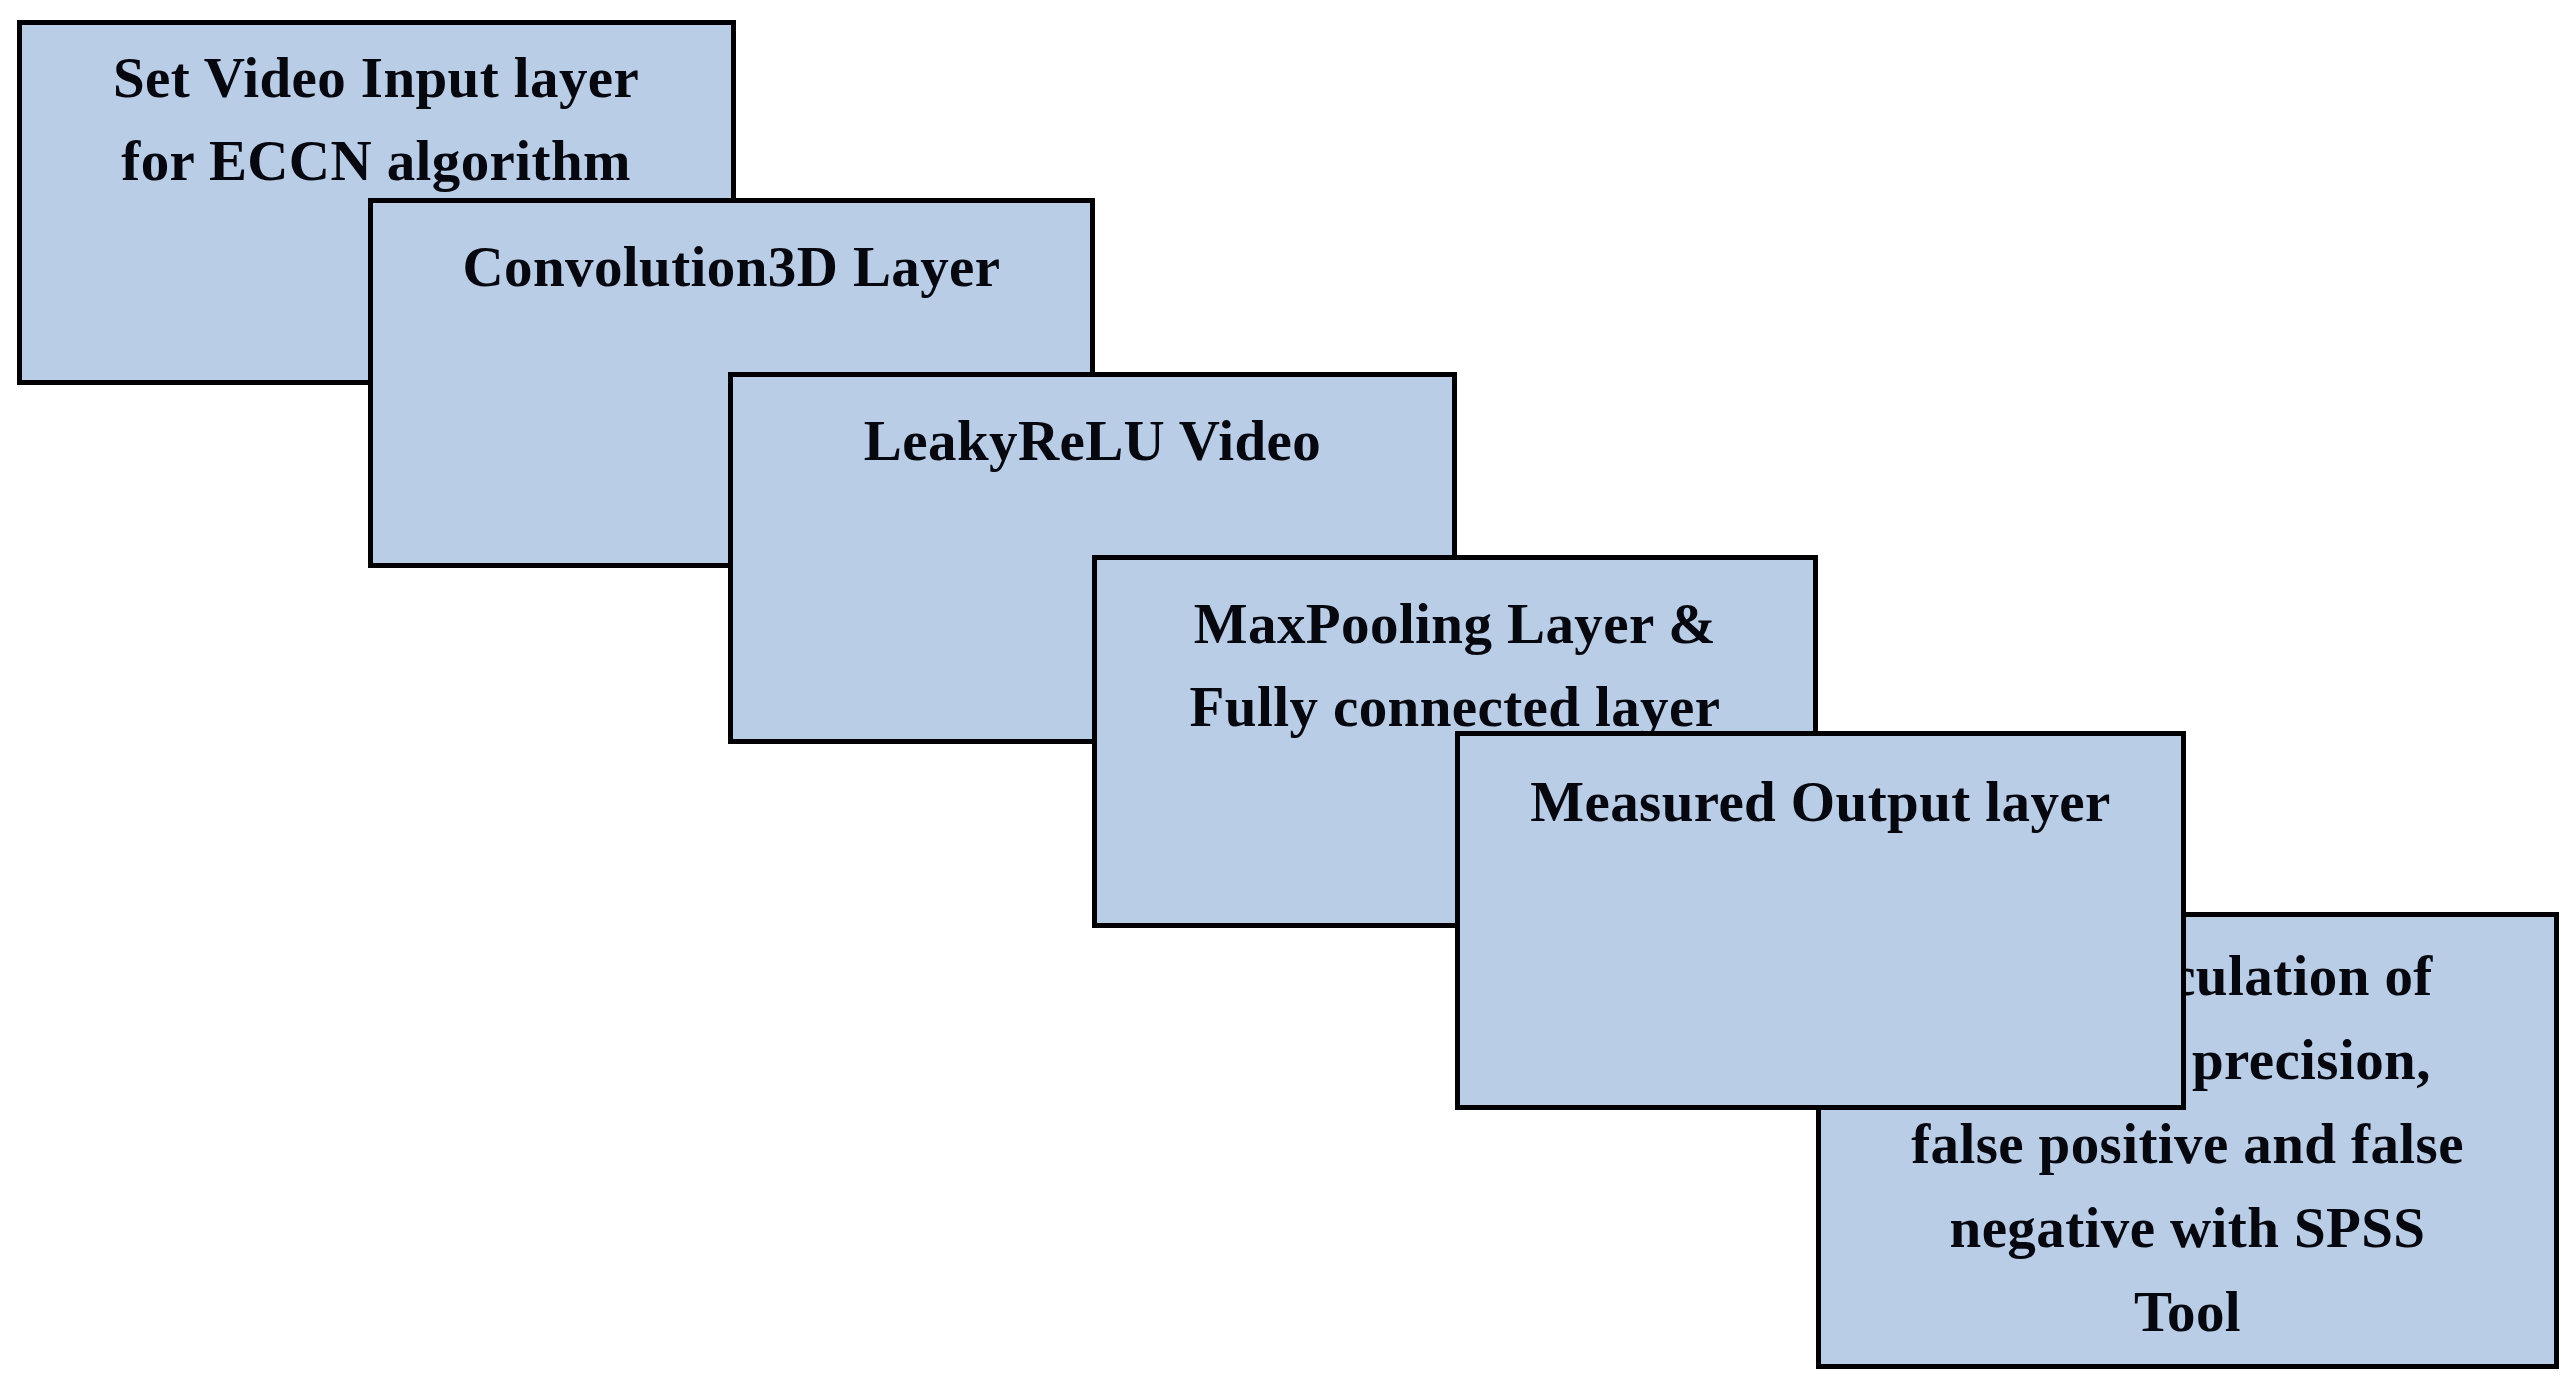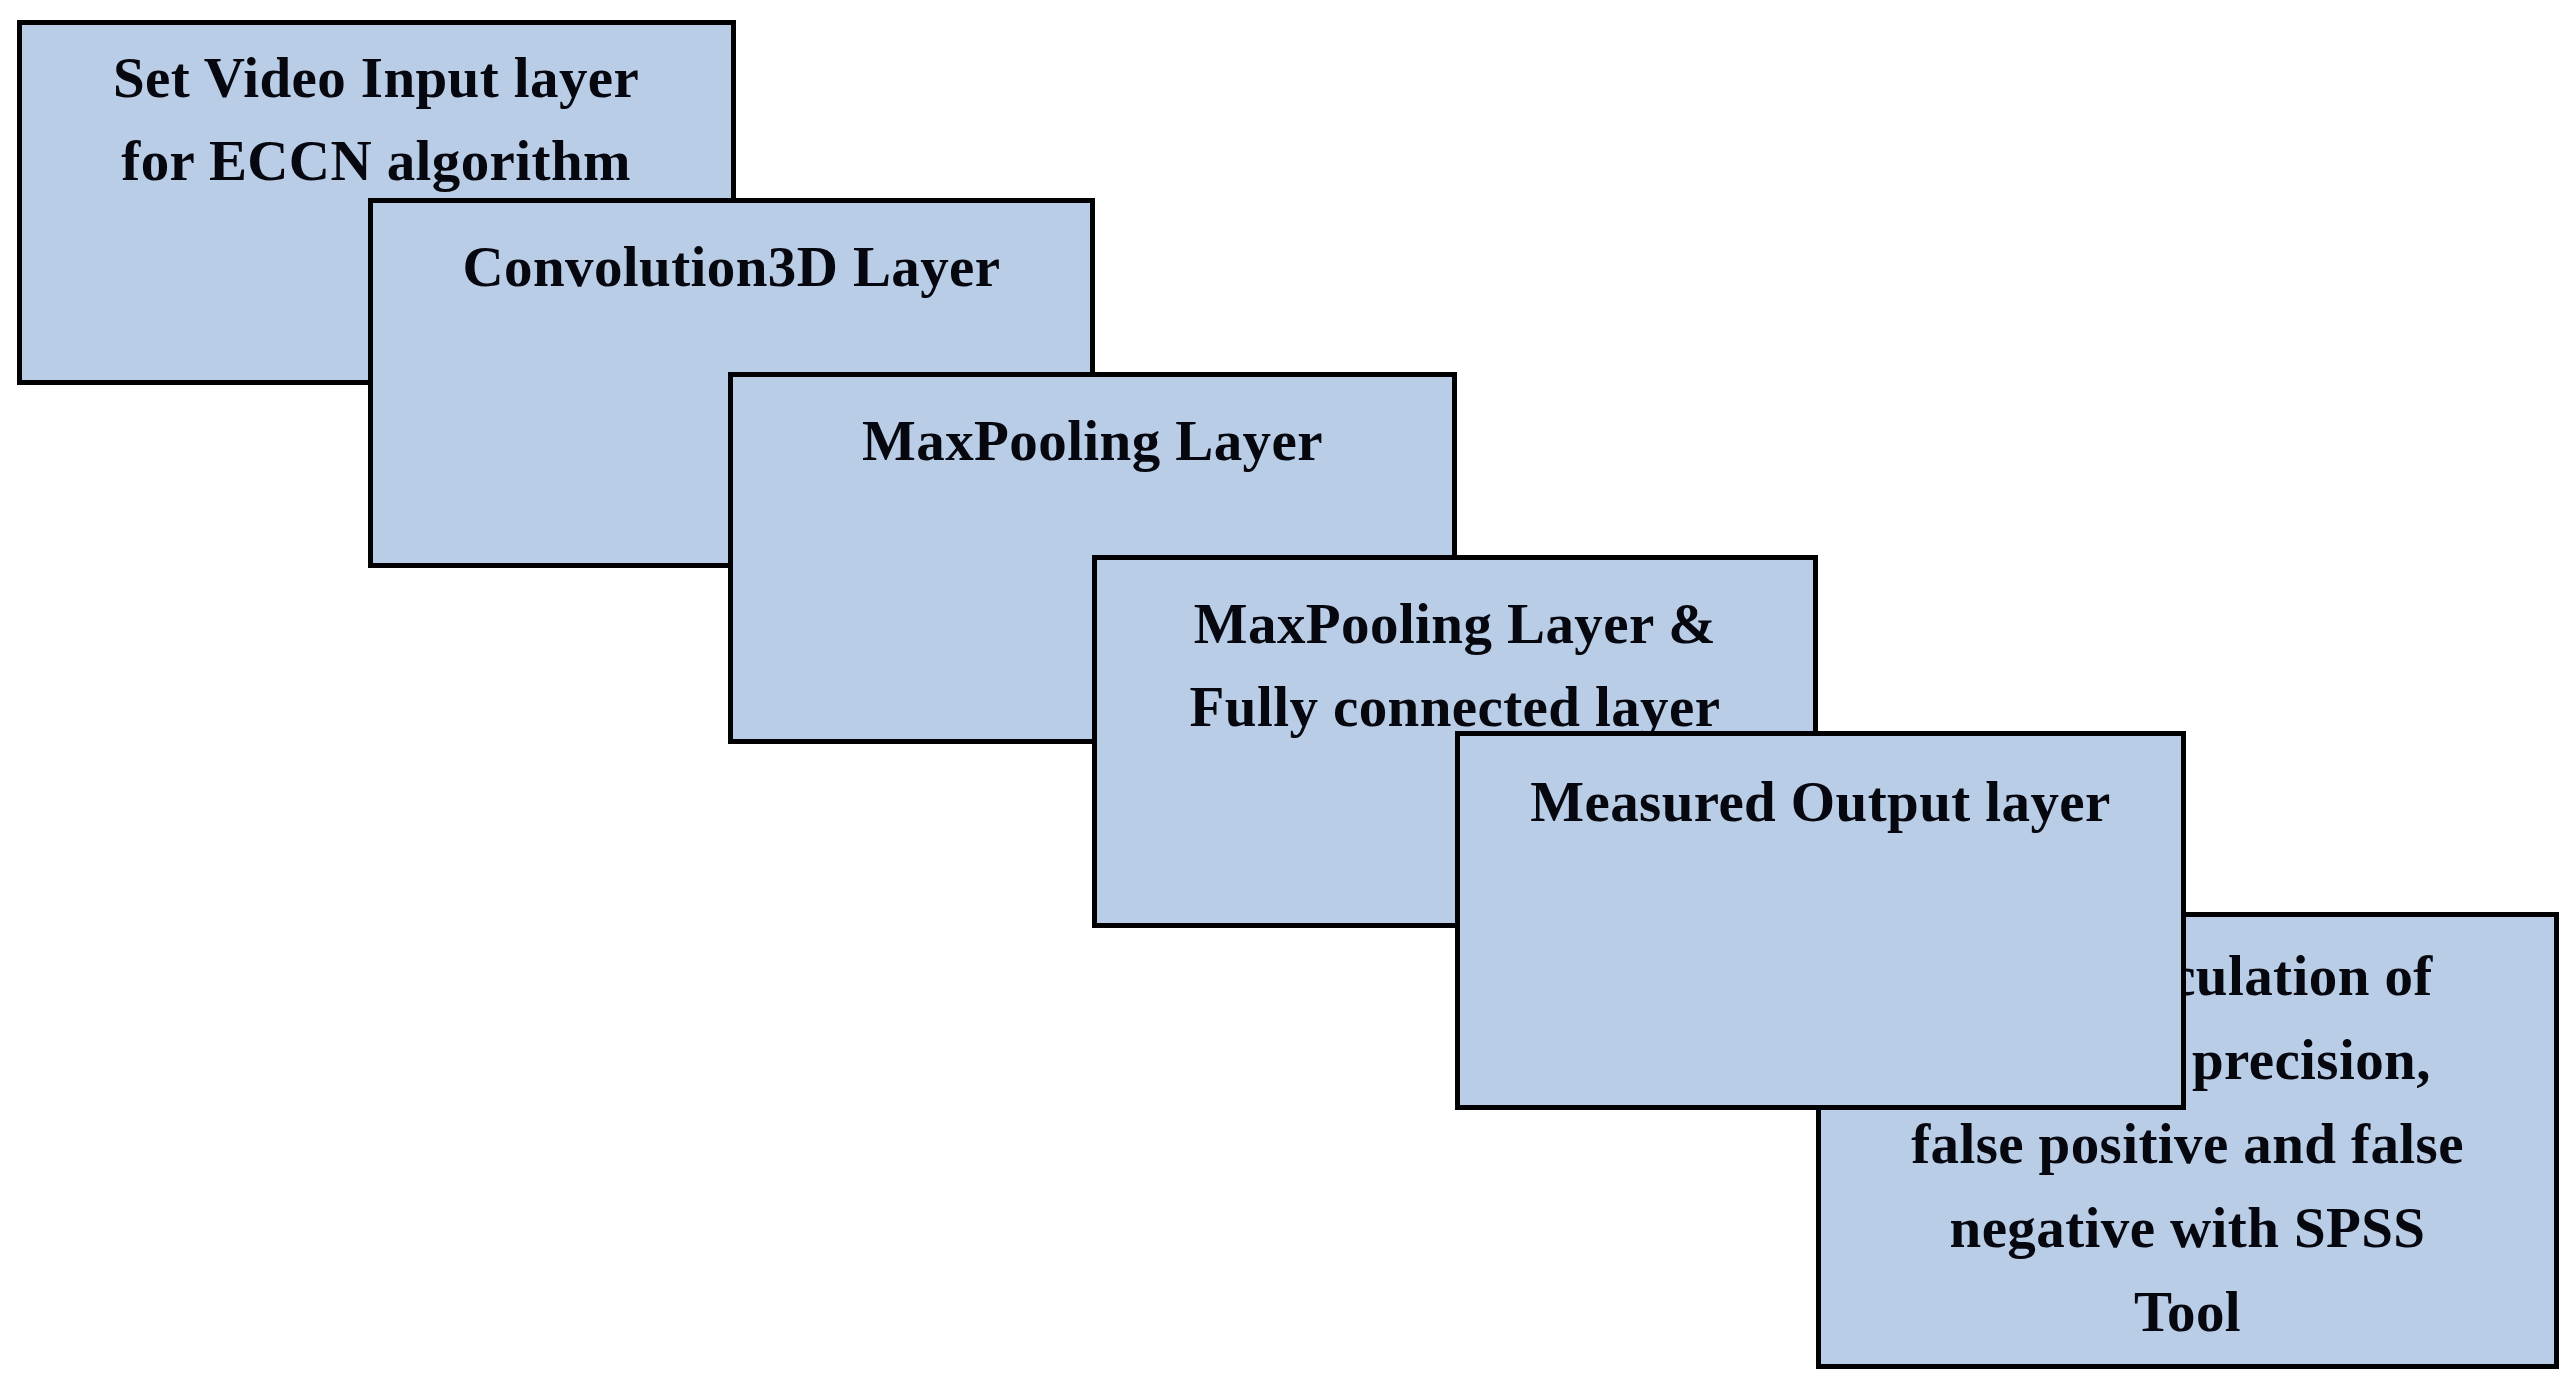--- a/index.html
+++ b/index.html
@@ -48,21 +48,21 @@
   <div class="box b1">
     <span class="box-label">Set Video Input layer
 for ECCN algorithm</span>
   </div>
 
   <div class="box b2">
     <span class="box-label">Convolution3D Layer</span>
   </div>
 
   <div class="box b3">
-    <span class="box-label">MaxPooling Layer</span>
+    <span class="box-label">LeakyReLU Video</span>
   </div>
 
   <div class="box b4">
     <span class="box-label">MaxPooling Layer &amp;
 Fully connected layer</span>
   </div>
 
   <div class="box b6">
     <span class="box-label">Error calculation of
 accuracy, precision,

